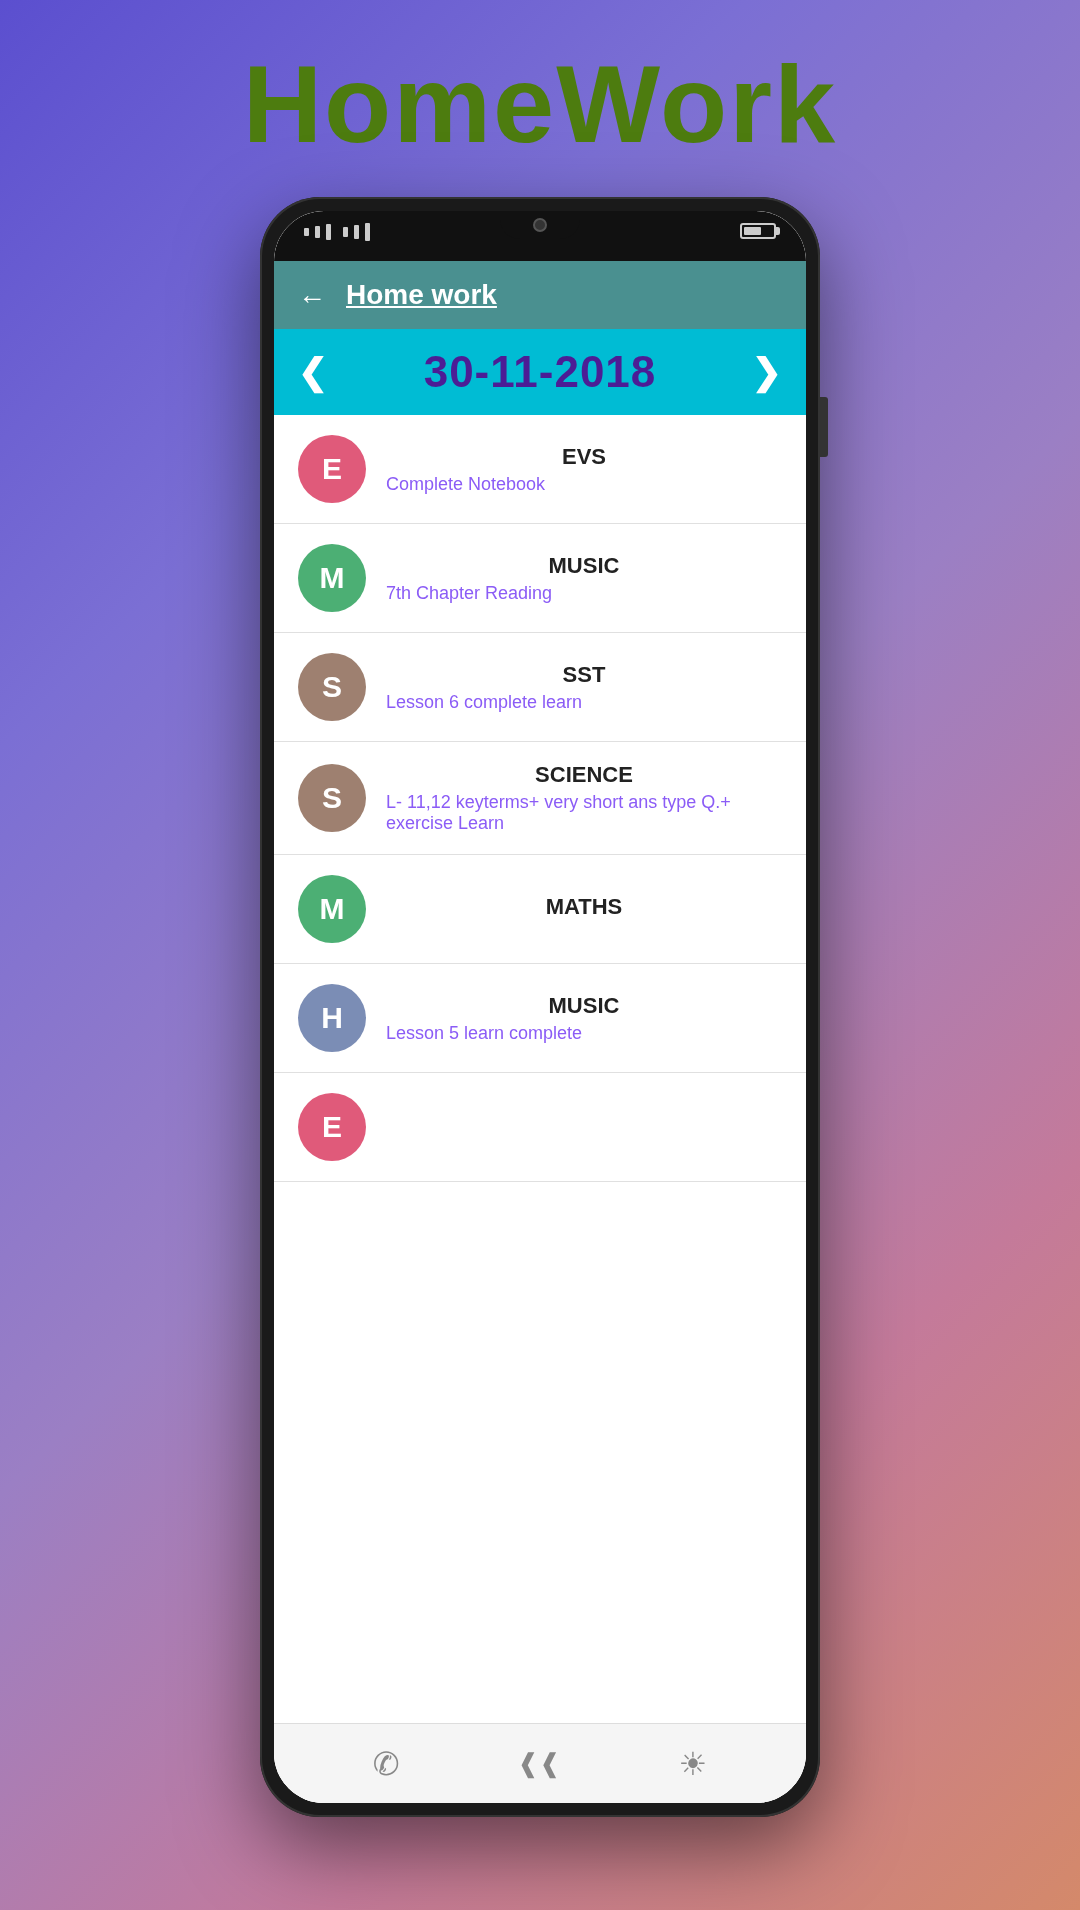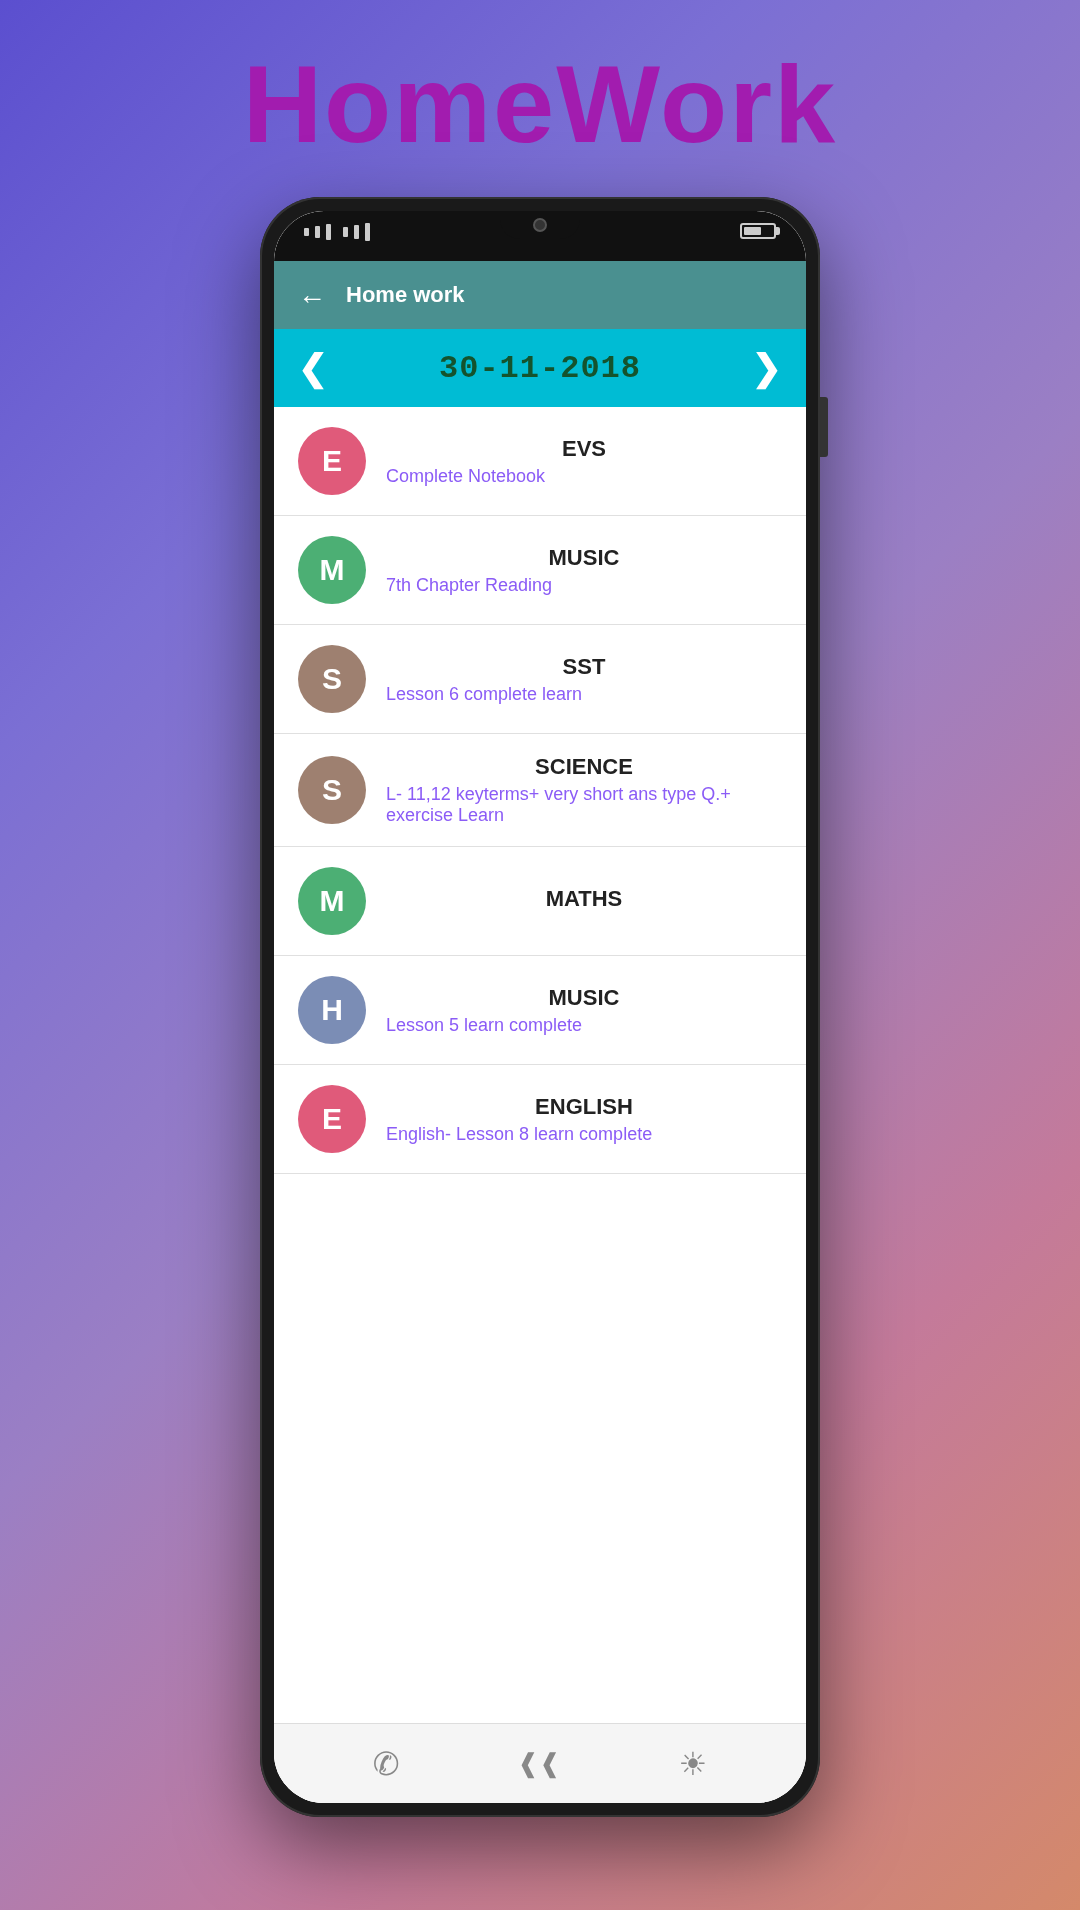--- a/index.html
+++ b/index.html
@@ -11,21 +11,21 @@
       display: flex;
       flex-direction: column;
       align-items: center;
       font-family: 'Arial', sans-serif;
       overflow: hidden;
     }
 
     .app-title {
       font-size: 110px;
       font-weight: 900;
-      color: #a21caf;
+      color: #4d7c0f;
       text-align: center;
       margin-top: 40px;
       margin-bottom: 30px;
       letter-spacing: 2px;
     }
 
     .phone-wrapper {
       width: 560px;
       height: 1620px;
       background: #1a1a1a;
@@ -146,45 +146,45 @@
     }
 
     .back-arrow {
       color: white;
       font-size: 28px;
       font-weight: bold;
     }
 
     .header-title {
       color: white;
-      font-size: 22px;
-      font-weight: bold;
+      font-size: 28px;
+      font-weight: bold;
+      text-decoration: underline;
     }
 
     .date-nav {
       background: #00bcd4;
       display: flex;
       align-items: center;
       justify-content: space-between;
       padding: 18px 24px;
       flex-shrink: 0;
     }
 
     .date-arrow {
       color: white;
       font-size: 36px;
       font-weight: 900;
     }
 
     .date-text {
-      color: #14532d;
-      font-size: 32px;
+      color: #4c1d95;
+      font-size: 44px;
       font-weight: bold;
       letter-spacing: 1px;
-      font-family: Liberation Mono, monospace;
     }
 
     .homework-list {
       flex: 1;
       overflow-y: auto;
       background: #ffffff;
     }
 
     .homework-item {
       display: flex;
@@ -343,24 +343,20 @@
       </div>
       <div class="subject-info">
         <div class="subject-name">MUSIC</div>
         <div class="subject-task">Lesson 5 learn complete</div>
       </div>
     </div>
           <div class="homework-item">
       <div class="subject-avatar" style="background-color:#e05a7a">
         E
       </div>
-      <div class="subject-info">
-        <div class="subject-name">ENGLISH</div>
-        <div class="subject-task">English- Lesson 8 learn complete</div>
-      </div>
     </div>
         </div>
 
       <div class="bottom-nav">
         <span class="nav-icon">✆</span>
         <span class="nav-icon" style="font-size:26px;font-style:normal;">❰❰</span>
         <span class="nav-icon">☀</span>
       </div>
 
     </div>

